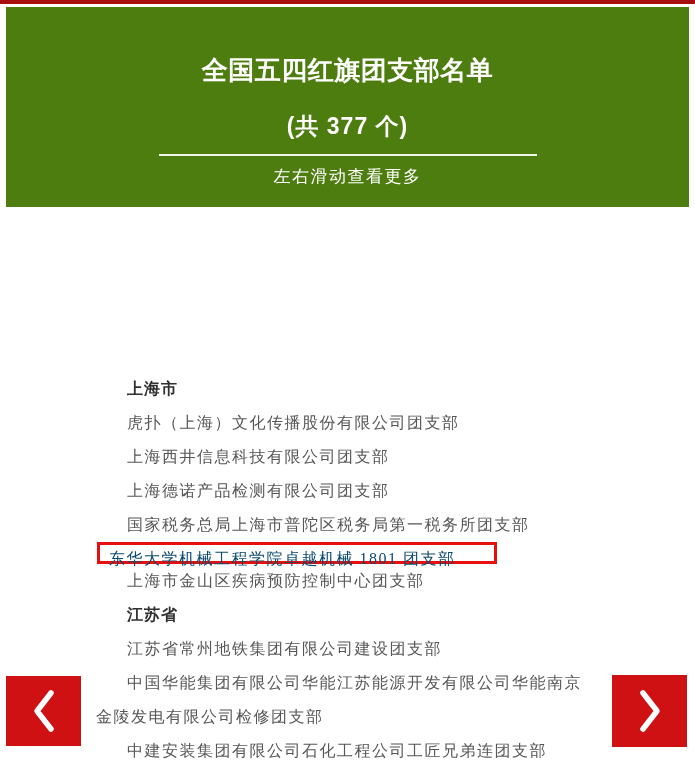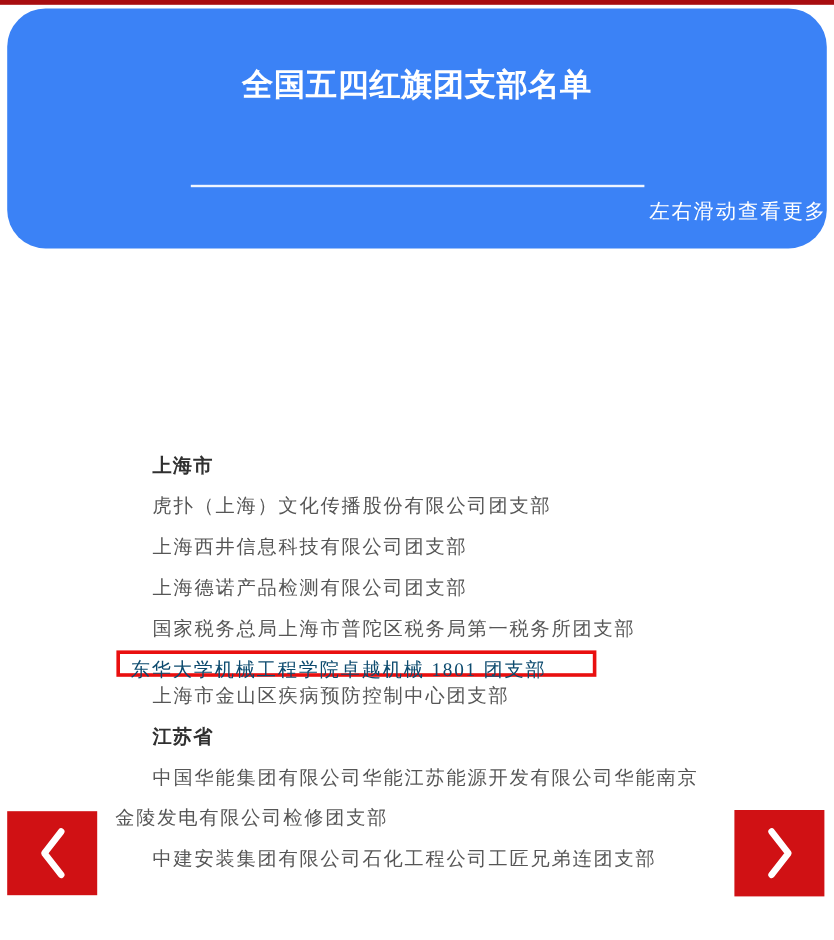--- a/index.html
+++ b/index.html
@@ -18,22 +18,21 @@
     left: 0; top: 0;
     width: 695px; height: 4px;
     background: #a80d10;
   }
 
   
   .banner {
     position: absolute;
     left: 6px; top: 7px;
     width: 683px; height: 200px;
-    background: #3b82f6;
-    border-radius: 32px;
+    background: #4d7c0f;
   }
   .banner-title {
     position: absolute;
     left: 0; top: 48px;
     width: 100%;
     text-align: center;
     color: #ffffff;
     font-size: 26px;
     font-weight: bold;
     line-height: 30px;
@@ -54,21 +53,21 @@
     position: absolute;
     left: 50%; top: 147px;
     width: 378px; height: 2px;
     margin-left: -189px;
     background: rgba(255,255,255,0.92);
   }
   .banner-hint {
     position: absolute;
     left: 0; top: 160px;
     width: 100%;
-    text-align: right;
+    text-align: center;
     color: #ffffff;
     font-size: 17px;
     line-height: 19px;
     letter-spacing: 1.5px;
   }
 
   
   .list {
     position: absolute;
     left: 96px; top: 336px;
@@ -115,34 +114,36 @@
 </style>
 </head>
 <body>
 
 <div class="page">
 
   <div class="top-strip"></div>
 
   <div class="banner">
     <div class="banner-title">全国五四红旗团支部名单</div>
+    <div class="banner-count">(共 377 个)</div>
     <div class="banner-divider"></div>
     <div class="banner-hint">左右滑动查看更多</div>
   </div>
 
   <div class="list">
     <p class="section-header">上海市</p>
     <p class="item">虎扑（上海）文化传播股份有限公司团支部</p>
     <p class="item">上海西井信息科技有限公司团支部</p>
     <p class="item">上海德诺产品检测有限公司团支部</p>
     <p class="item">国家税务总局上海市普陀区税务局第一税务所团支部</p>
     <p class="item highlight">东华大学机械工程学院卓越机械 1801 团支部</p>
     <p class="item">上海市金山区疾病预防控制中心团支部</p>
 
     <p class="section-header">江苏省</p>
+    <p class="item">江苏省常州地铁集团有限公司建设团支部</p>
     <p class="item">中国华能集团有限公司华能江苏能源开发有限公司华能南京金陵发电有限公司检修团支部</p>
     <p class="item">中建安装集团有限公司石化工程公司工匠兄弟连团支部</p>
   </div>
 
   <button class="nav-btn prev">
     <span>
       <svg width="26" height="46" viewBox="0 0 26 46">
         <polyline points="20,5 6,23 20,41" fill="none" stroke="#ffffff" stroke-width="5.5" stroke-linecap="round" stroke-linejoin="round"></polyline>
       </svg>
     </span>

